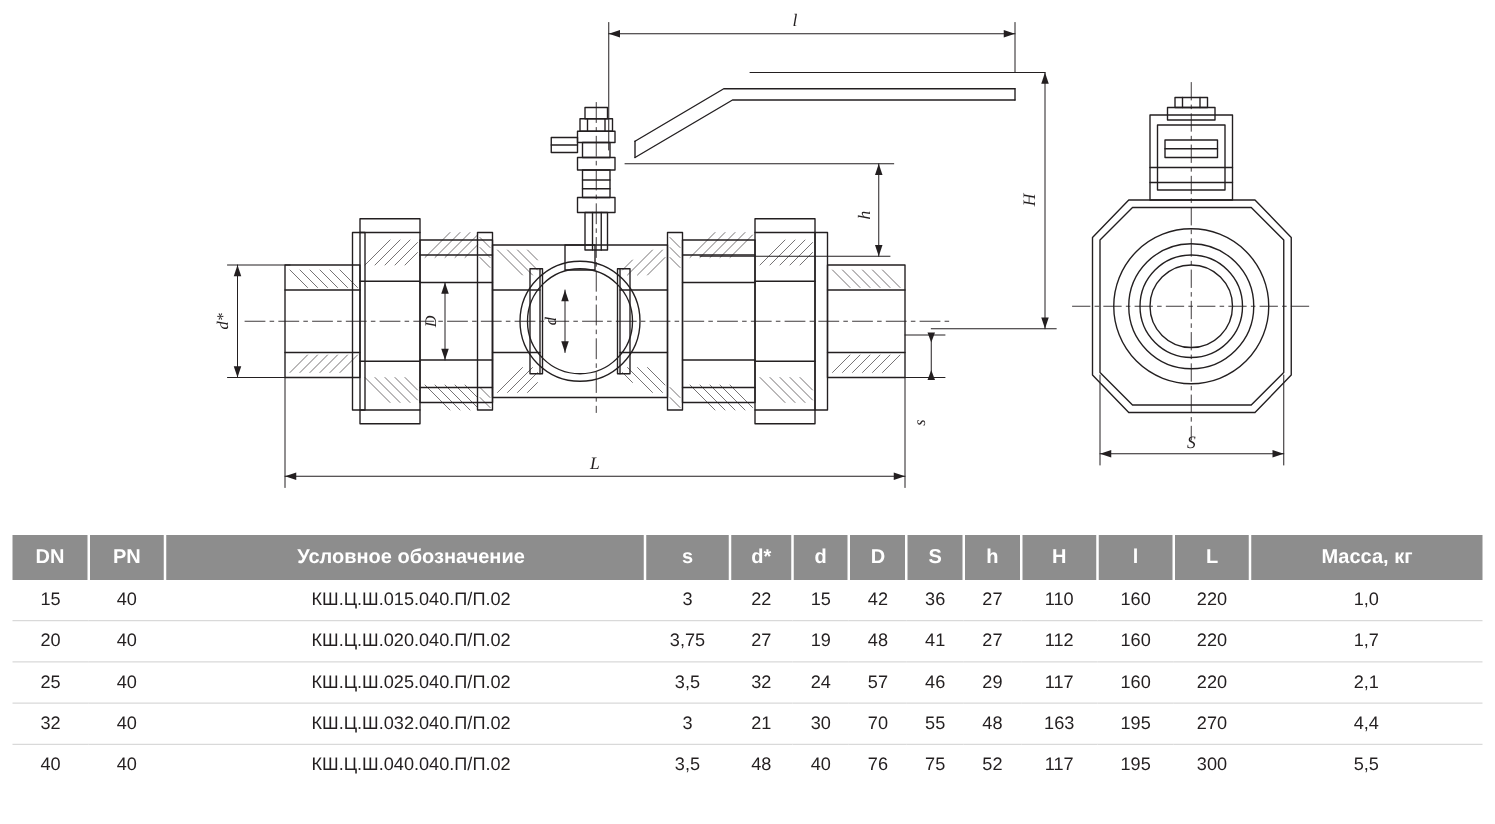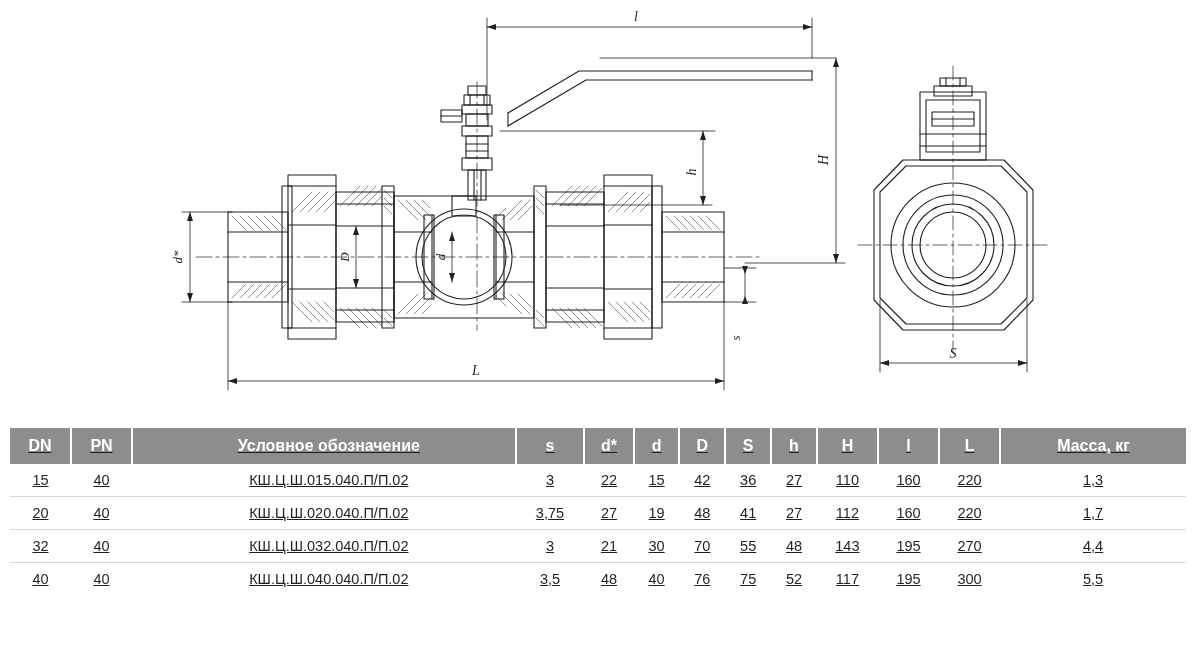--- a/index.html
+++ b/index.html
@@ -8,21 +8,20 @@
     font-family:"Liberation Sans", sans-serif;
     color:#231f20;overflow:hidden;position:relative;
   }
   .drawing{position:absolute;left:0;top:0;width:1196px;height:420px;}
   .drawing svg{display:block;}
 
   
   .spec-table{
     position:absolute;left:10px;top:428px;width:1176px;
     border-collapse:collapse;
-    text-decoration:underline;
   }
   .spec-table th{
     background:#8d8d8d;color:#ffffff;font-size:16px;font-weight:bold;
     padding:9px 4px;text-align:center;border-right:2px solid #ffffff;
     white-space:nowrap;
   }
   .spec-table th:last-child{border-right:none;}
   .spec-table td{
     font-size:14.5px;color:#231f20;text-align:center;padding:8px 4px;
     border-bottom:1px solid #d9d9d9;white-space:nowrap;
@@ -289,48 +288,63 @@
       <td class="col-name">КШ.Ц.Ш.015.040.П/П.02</td>
       <td>3</td>
       <td>22</td>
       <td>15</td>
       <td>42</td>
       <td>36</td>
       <td>27</td>
       <td>110</td>
       <td>160</td>
       <td>220</td>
-      <td>1,3</td>
+      <td>1,0</td>
     </tr>
     <tr>
       <td>20</td>
       <td>40</td>
       <td class="col-name">КШ.Ц.Ш.020.040.П/П.02</td>
       <td>3,75</td>
       <td>27</td>
       <td>19</td>
       <td>48</td>
       <td>41</td>
       <td>27</td>
       <td>112</td>
       <td>160</td>
       <td>220</td>
       <td>1,7</td>
     </tr>
     <tr>
+      <td>25</td>
+      <td>40</td>
+      <td class="col-name">КШ.Ц.Ш.025.040.П/П.02</td>
+      <td>3,5</td>
+      <td>32</td>
+      <td>24</td>
+      <td>57</td>
+      <td>46</td>
+      <td>29</td>
+      <td>117</td>
+      <td>160</td>
+      <td>220</td>
+      <td>2,1</td>
+    </tr>
+    <tr>
       <td>32</td>
       <td>40</td>
       <td class="col-name">КШ.Ц.Ш.032.040.П/П.02</td>
       <td>3</td>
       <td>21</td>
       <td>30</td>
       <td>70</td>
       <td>55</td>
       <td>48</td>
-      <td>143</td>
+      <td>163</td>
       <td>195</td>
       <td>270</td>
       <td>4,4</td>
     </tr>
     <tr>
       <td>40</td>
       <td>40</td>
       <td class="col-name">КШ.Ц.Ш.040.040.П/П.02</td>
       <td>3,5</td>
       <td>48</td>

